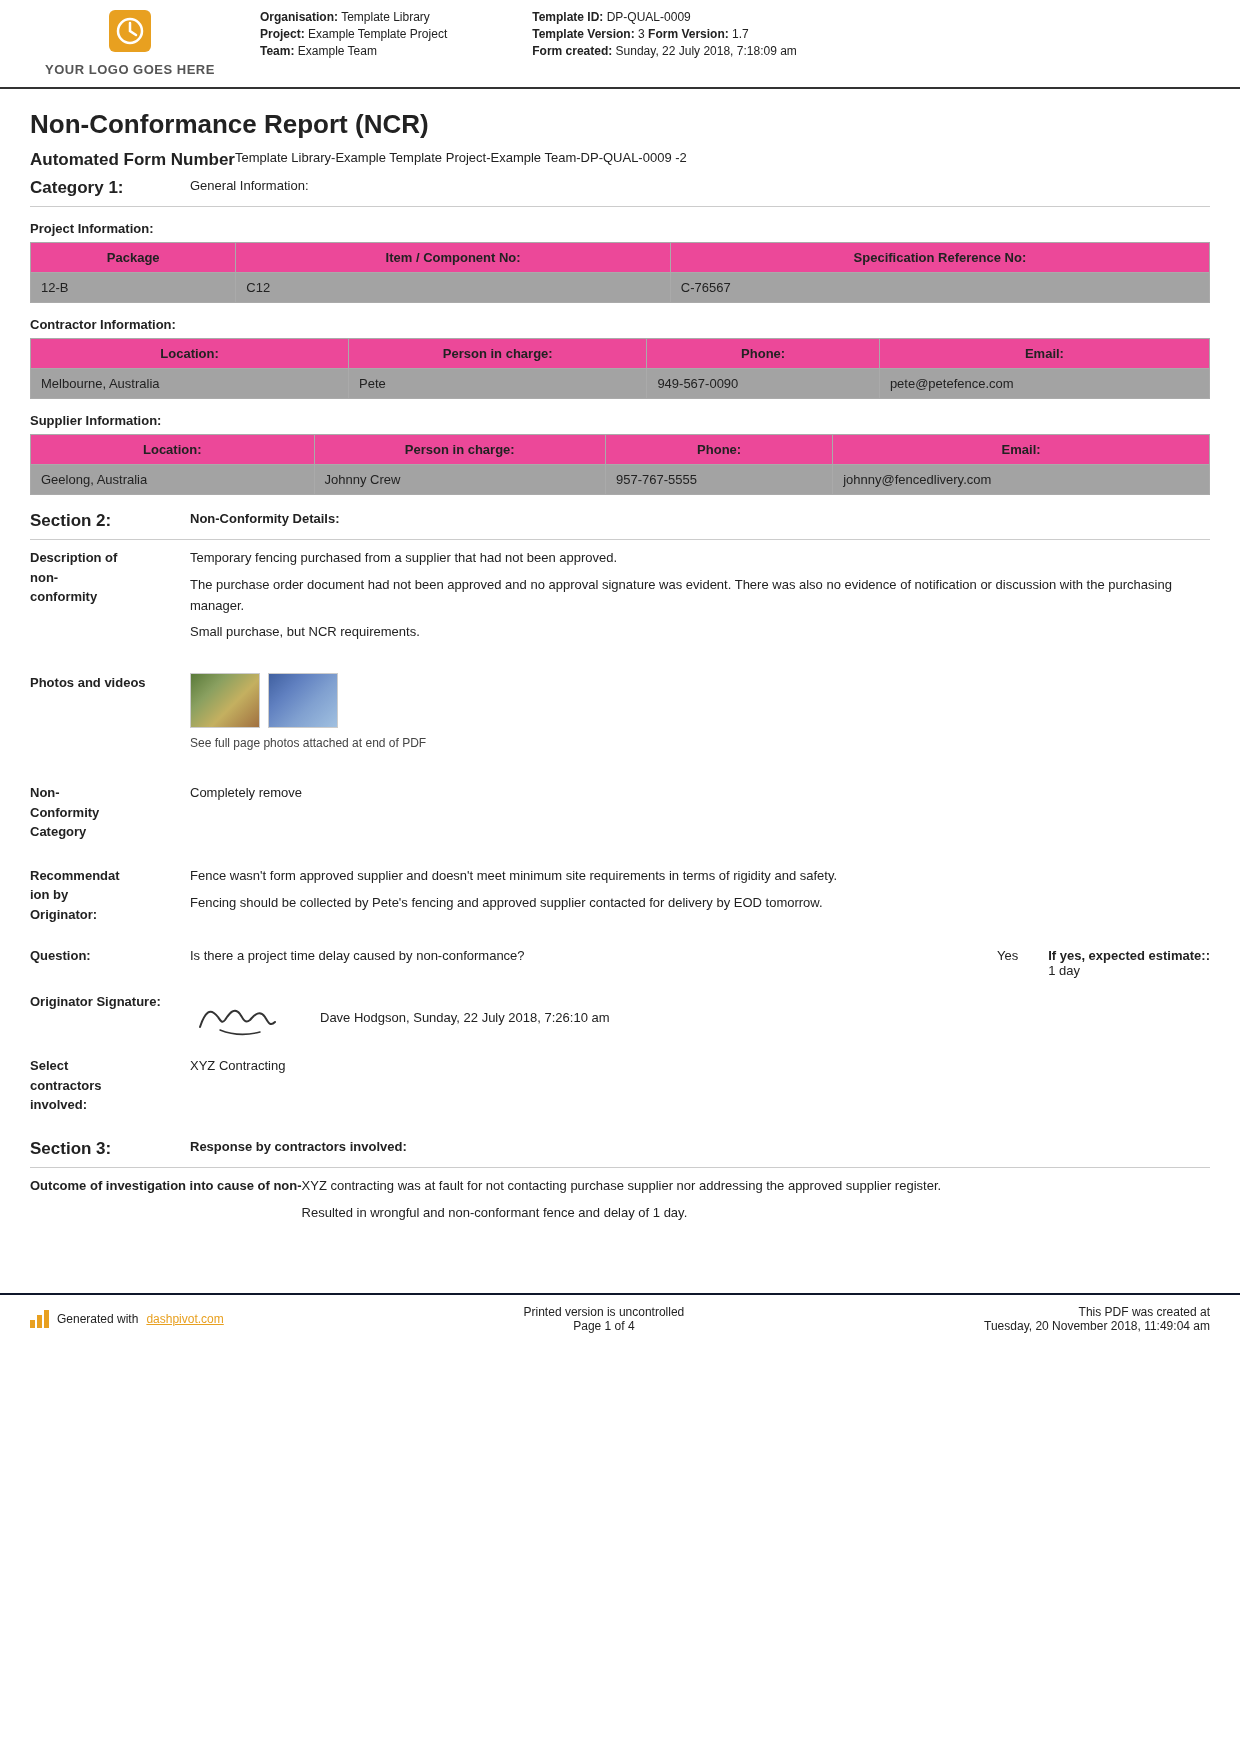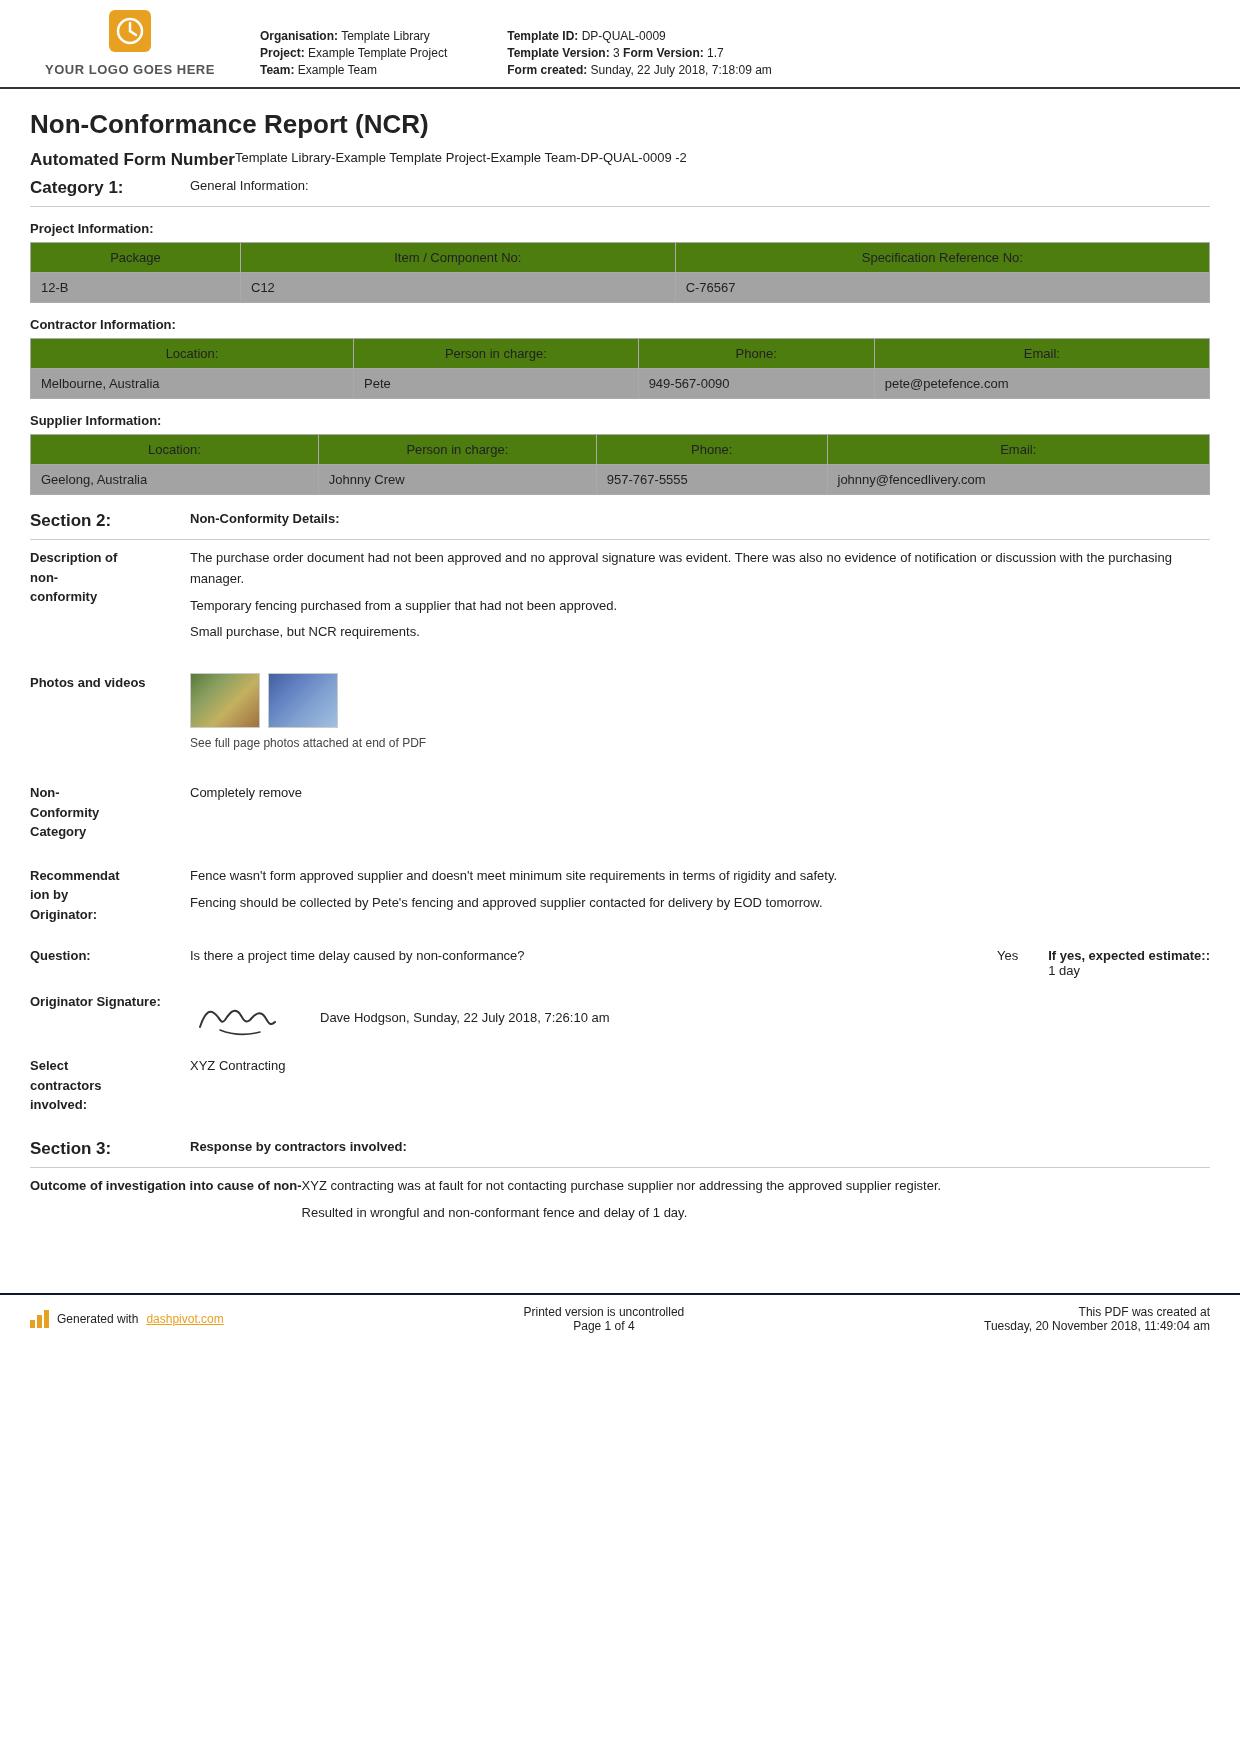--- a/index.html
+++ b/index.html
@@ -4,39 +4,39 @@
   <style>
     * { box-sizing: border-box; margin: 0; padding: 0; }
     body { font-family: Arial, sans-serif; font-size: 13px; color: #222; background: #fff; width: 1240px; }
     
     
     .header { display: flex; align-items: stretch; border-bottom: 2px solid #333; padding: 10px 20px; gap: 20px; }
     .header-logo { display: flex; align-items: center; gap: 10px; min-width: 220px; flex-direction: column; }
     .logo-icon { width: 42px; height: 42px; background: #e8a020; border-radius: 6px; display: flex; align-items: center; justify-content: center; }
     .logo-icon svg { width: 28px; height: 28px; }
     .logo-text { font-size: 13px; font-weight: bold; color: #555; letter-spacing: 0.5px; }
-    .header-meta { flex: 1; display: flex; gap: 60px; align-items: flex-end; }
+    .header-meta { flex: 1; display: flex; gap: 85px; align-items: flex-start; }
     .header-meta-left { display: flex; flex-direction: column; gap: 3px; }
     .header-meta-right { display: flex; flex-direction: column; gap: 3px; }
     .meta-line { font-size: 12px; }
     .meta-line .label { font-weight: bold; }
     
     
     .main { padding: 20px 30px; }
     
     .doc-title { font-size: 26px; font-weight: bold; margin-bottom: 10px; }
     
     .form-field-row { display: flex; margin-bottom: 8px; }
     .form-field-label { font-weight: bold; min-width: 160px; font-size: 17px; }
     .form-field-value { font-size: 13px; }
     
     
     .info-table { width: 100%; border-collapse: collapse; margin-bottom: 14px; }
     .info-table th, .info-table td { border: 1px solid #aaa; padding: 7px 10px; font-size: 13px; }
-    .info-table th { background: #4d7c0f; font-weight: normal; }
+    .info-table th { background: #ec4899; font-weight: bold; }
     .info-table td { background: #a3a3a3; }
     
     .subsection-title { font-weight: bold; font-size: 13px; margin-bottom: 6px; margin-top: 14px; }
     
     
     .s2-row { display: flex; margin-bottom: 14px; padding-bottom: 10px; }
     .s2-label { min-width: 160px; font-weight: bold; font-size: 13px; line-height: 1.5; }
     .s2-value { flex: 1; font-size: 13px; line-height: 1.6; }
     .s2-value p { margin-bottom: 6px; }
     
@@ -197,22 +197,22 @@
   <div class="form-field-row" style="margin-top:16px;">
     <div class="form-field-label">Section 2:</div>
     <div class="form-field-value" style="font-weight:bold;">Non-Conformity Details:</div>
   </div>
 
   <hr class="divider">
 
   <div class="s2-row">
     <div class="s2-label">Description of<br>non-<br>conformity</div>
     <div class="s2-value">
+      <p>Temporary fencing purchased from a supplier that had not been approved.</p>
       <p>The purchase order document had not been approved and no approval signature was evident. There was also no evidence of notification or discussion with the purchasing manager.</p>
-      <p>Temporary fencing purchased from a supplier that had not been approved.</p>
       <p>Small purchase, but NCR requirements.</p>
     </div>
   </div>
 
   <div class="s2-row">
     <div class="s2-label">Photos and videos</div>
     <div class="s2-value">
       <div class="photo-container">
         <div class="photo-thumb photo-thumb-1"></div>
         <div class="photo-thumb photo-thumb-2"></div>

